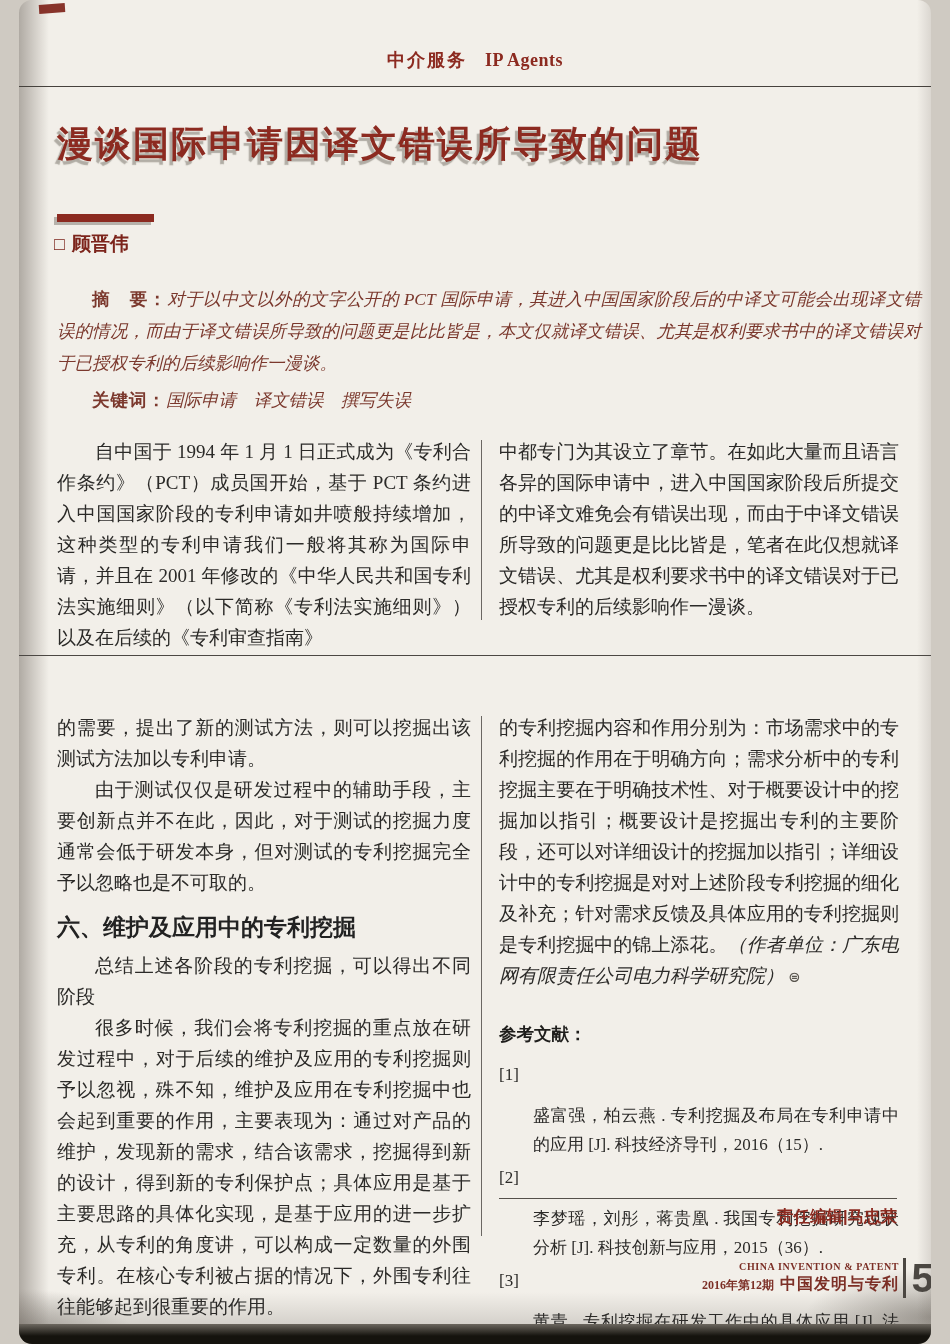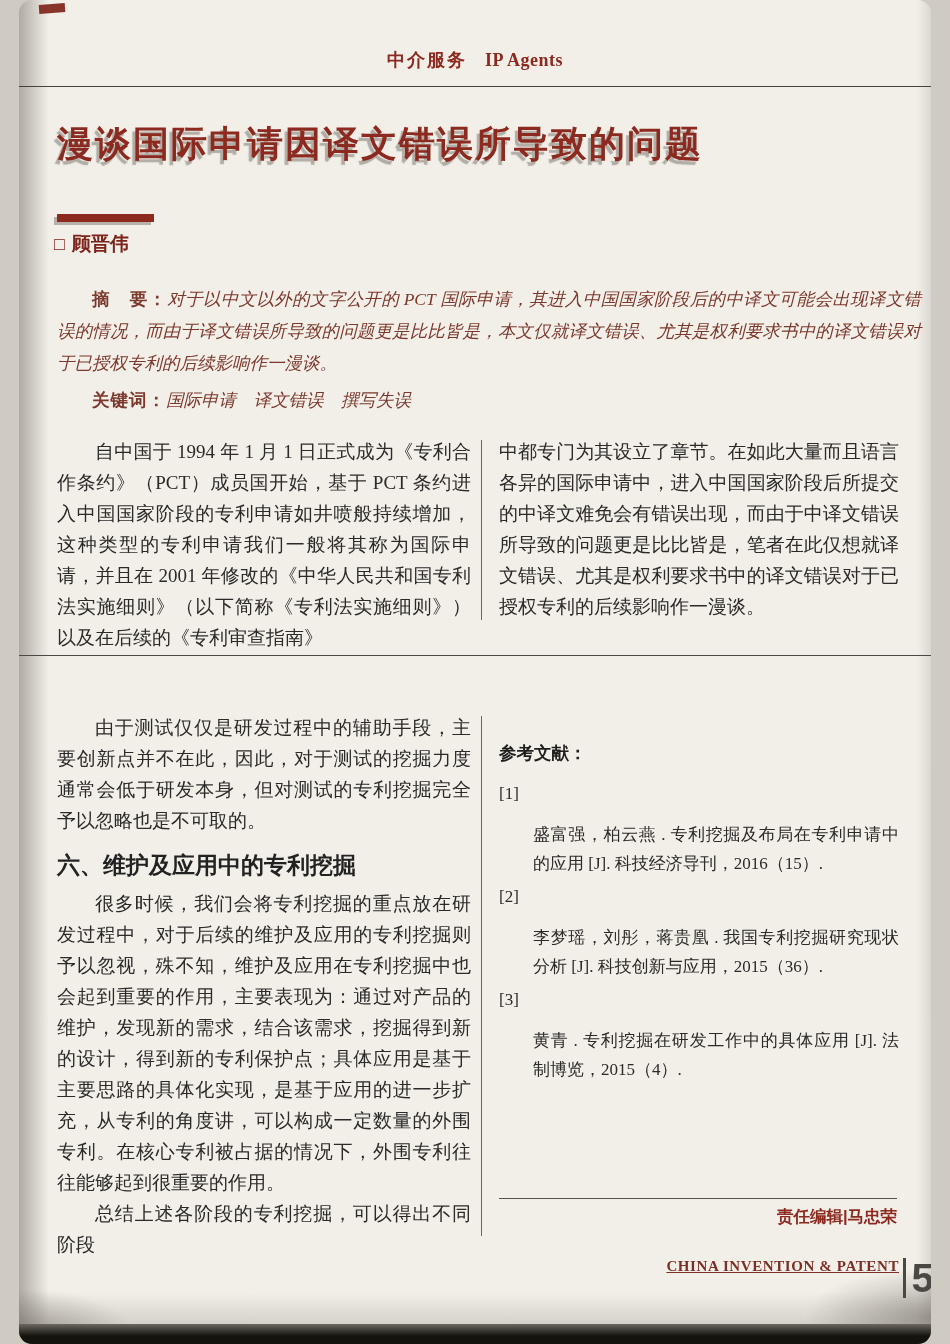--- a/index.html
+++ b/index.html
@@ -58,21 +58,21 @@
   .endmark{font-style:normal;color:#5a564f;font-size:15px;margin-left:4px;}
   .refs-label{font-family:"Liberation Sans",sans-serif;font-weight:bold;font-size:17.5px;margin:26px 0 10px 0 !important;color:#1f1e1c;text-indent:0 !important;}
   .ref-row{display:flex;margin-bottom:4px;font-size:17px;line-height:29px;}
   .ref-num{flex:0 0 34px;font-style:normal;}
   .ref-text{flex:1;text-align:justify;margin-top:41px;}
   .editor-rule{top:1198px;left:480px;width:398px;height:0;border-top:1.4px solid #55504a;}
   .editor-line{top:1206px;left:480px;width:398px;text-align:right;color:#8c2a20;
     font-family:"Liberation Sans",sans-serif;font-weight:bold;font-size:16.5px;}
   
   .footer{top:1260px;left:560px;width:320px;text-align:right;color:#7c2f26;}
-  .footer .jen{font-family:"Liberation Serif",serif;font-weight:bold;font-size:15px;letter-spacing:.6px;line-height:13px;text-decoration:underline;}
+  .footer .jen{font-family:"Liberation Serif",serif;font-weight:bold;font-size:10px;letter-spacing:.6px;line-height:13px;}
   .footer .jcn-line{line-height:20px;margin-top:1px;}
   .footer .issue{font-size:12px;font-weight:bold;margin-right:6px;}
   .footer .jcn{font-family:"Liberation Sans",sans-serif;font-weight:bold;font-size:16px;letter-spacing:1px;}
   .page-num-wrap{top:1258px;left:884px;display:flex;align-items:center;}
   .pn-bar{width:2.5px;height:40px;background:#4b4742;margin-right:6px;}
   .page-num{font-family:"Liberation Sans",sans-serif;font-size:40px;font-weight:bold;color:#4b4742;line-height:40px;}
   .bottom-strip{left:0;bottom:0;width:950px;height:20px;background:linear-gradient(180deg,#6c675f,#15130e 60%);}
 </style>
 </head>
 <body>
@@ -102,48 +102,53 @@
     <p class="ind">自中国于 1994 年 1 月 1 日正式成为《专利合作条约》（PCT）成员国开始，基于 PCT 条约进入中国国家阶段的专利申请如井喷般持续增加，这种类型的专利申请我们一般将其称为国际申请，并且在 2001 年修改的《中华人民共和国专利法实施细则》（以下简称《专利法实施细则》）以及在后续的《专利审查指南》</p>
   </div>
   <div class="abs vrule-intro"></div>
   <div class="abs col intro-right">
     <p>中都专门为其设立了章节。在如此大量而且语言各异的国际申请中，进入中国国家阶段后所提交的中译文难免会有错误出现，而由于中译文错误所导致的问题更是比比皆是，笔者在此仅想就译文错误、尤其是权利要求书中的译文错误对于已授权专利的后续影响作一漫谈。</p>
   </div>
 
   <div class="abs section-rule"></div>
 
   <div class="abs col low-left">
+    <p>的需要，提出了新的测试方法，则可以挖掘出该测试方法加以专利申请。</p>
     <p class="ind">由于测试仅仅是研发过程中的辅助手段，主要创新点并不在此，因此，对于测试的挖掘力度通常会低于研发本身，但对测试的专利挖掘完全予以忽略也是不可取的。</p>
     <h3 class="sec-head">六、维护及应用中的专利挖掘</h3>
+    <p class="ind">总结上述各阶段的专利挖掘，可以得出不同阶段</p>
     <p class="ind">很多时候，我们会将专利挖掘的重点放在研发过程中，对于后续的维护及应用的专利挖掘则予以忽视，殊不知，维护及应用在专利挖掘中也会起到重要的作用，主要表现为：通过对产品的维护，发现新的需求，结合该需求，挖掘得到新的设计，得到新的专利保护点；具体应用是基于主要思路的具体化实现，是基于应用的进一步扩充，从专利的角度讲，可以构成一定数量的外围专利。在核心专利被占据的情况下，外围专利往往能够起到很重要的作用。</p>
-    <p class="ind">总结上述各阶段的专利挖掘，可以得出不同阶段</p>
   </div>
   <div class="abs vrule-low"></div>
 
   <div class="abs col low-right">
+    <p><span>的专利挖掘内容和作用分别为：市场需求中的专利挖掘的作用在于明确方向；需求分析中的专利挖掘主要在于明确技术性、对于概要设计中的挖掘加以指引；概要设计是挖掘出专利的主要阶段，还可以对详细设计的挖掘加以指引；详细设计中的专利挖掘是对对上述阶段专利挖掘的细化及补充；针对需求反馈及具体应用的专利挖掘则是专利挖掘中的锦上添花。</span><span class="affil">（作者单位：广东电网有限责任公司电力科学研究院）</span><span class="endmark">⊜</span></p>
     <p class="refs-label">参考文献：</p>
     <div class="ref-row">
       <span class="ref-num">[1]</span>
       <span class="ref-text">盛富强，柏云燕 . 专利挖掘及布局在专利申请中的应用 [J]. 科技经济导刊，2016（15）.</span>
     </div>
     <div class="ref-row">
       <span class="ref-num">[2]</span>
       <span class="ref-text">李梦瑶，刘彤，蒋贵凰 . 我国专利挖掘研究现状分析 [J]. 科技创新与应用，2015（36）.</span>
     </div>
     <div class="ref-row">
       <span class="ref-num">[3]</span>
       <span class="ref-text">黄青 . 专利挖掘在研发工作中的具体应用 [J]. 法制博览，2015（4）.</span>
     </div>
   </div>
 
   <div class="abs editor-rule"></div>
   <div class="abs editor-line">责任编辑|马忠荣</div>
 
   <div class="abs footer">
     <div class="jen">CHINA INVENTION &amp; PATENT</div>
+    <div class="jcn-line">
+      <span class="issue">2016年第12期</span><span class="jcn">中国发明与专利</span>
+    </div>
   </div>
   <div class="abs page-num-wrap">
     <div class="pn-bar"></div>
     <div class="page-num">53</div>
   </div>
 
   <div class="abs bottom-strip"></div>
 </div>
 
 </body></html>

